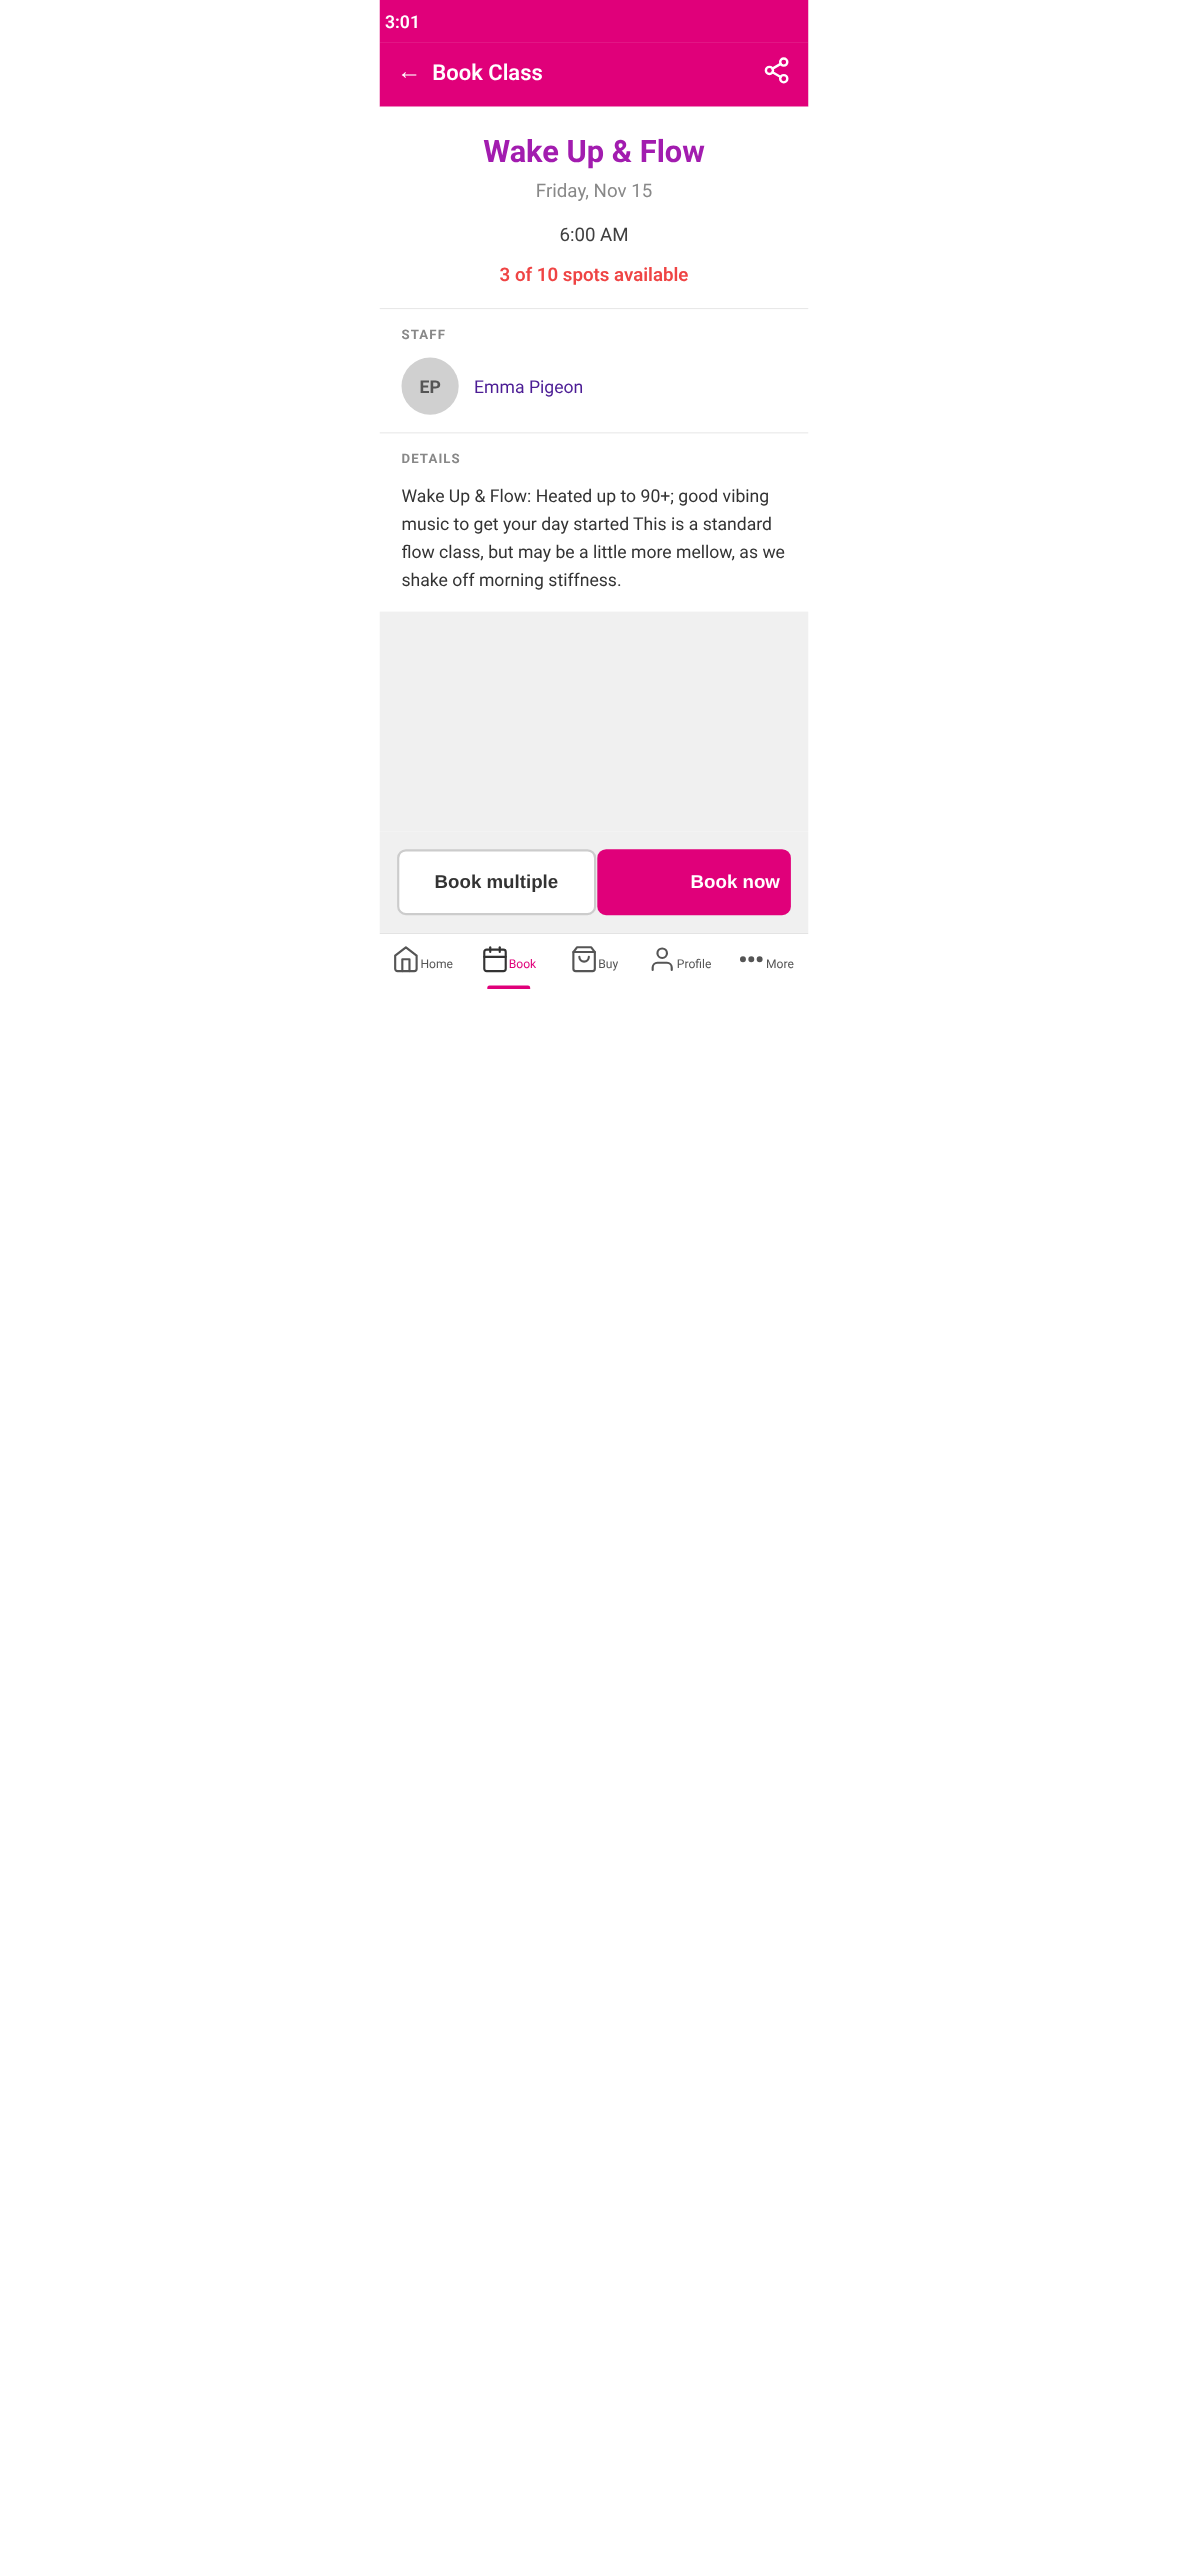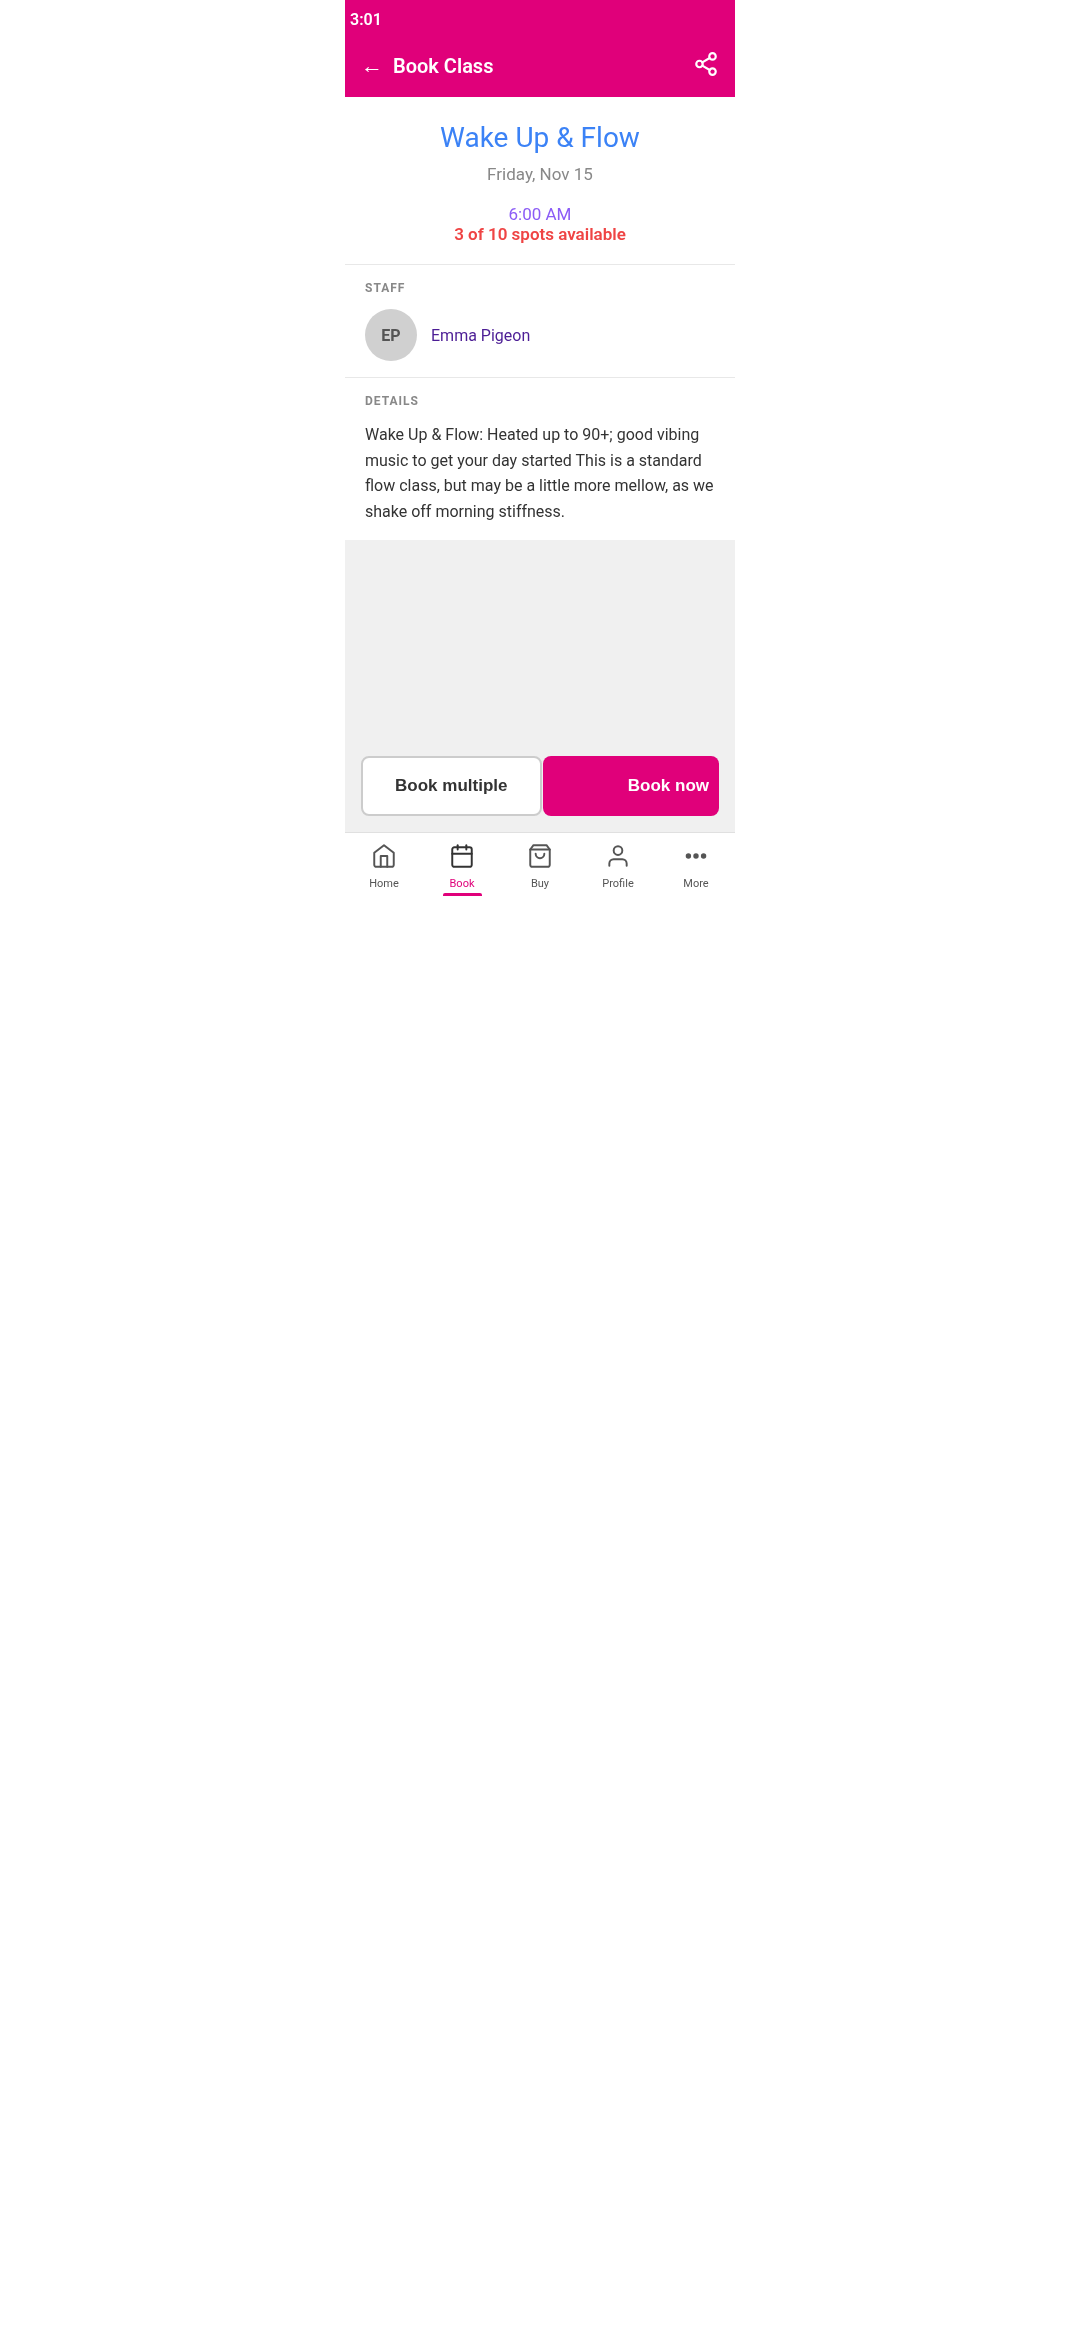--- a/index.html
+++ b/index.html
@@ -67,35 +67,35 @@
 
     
     .class-info {
       text-align: center;
       padding: 24px 20px 20px;
       border-bottom: 1px solid #e8e8e8;
     }
 
     .class-name {
       font-size: 28px;
-      font-weight: 400;
-      color: #3b82f6;
+      font-weight: 700;
+      color: #a21caf;
       margin-bottom: 10px;
     }
 
     .class-date {
       font-size: 17px;
       color: #888;
       margin-bottom: 20px;
     }
 
     .class-time {
       font-size: 17px;
-      color: #8b5cf6;
-      margin-bottom: 0;
+      color: #404040;
+      margin-bottom: 16px;
     }
 
     .spots-available {
       font-size: 17px;
       font-weight: 600;
       color: #ef4444;
     }
 
     
     .section {
@@ -195,21 +195,21 @@
     .bottom-nav {
       background: white;
       border-top: 1px solid #e0e0e0;
       display: flex;
       align-items: stretch;
     }
 
     .nav-item {
       flex: 1;
       display: flex;
-      flex-direction: column;
+      flex-direction: row;
       align-items: center;
       justify-content: center;
       padding: 10px 4px 6px;
       cursor: pointer;
       position: relative;
     }
 
     .nav-item.active .nav-label {
       color: #e0007a;
     }

